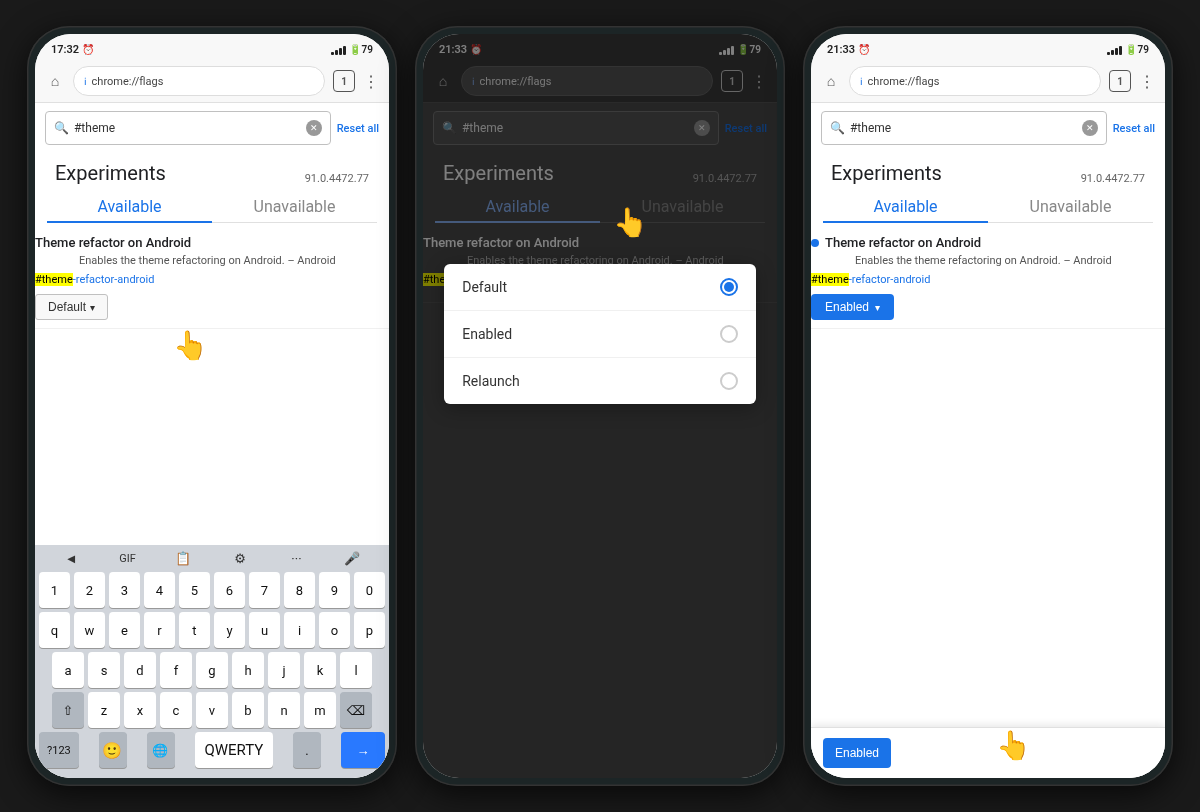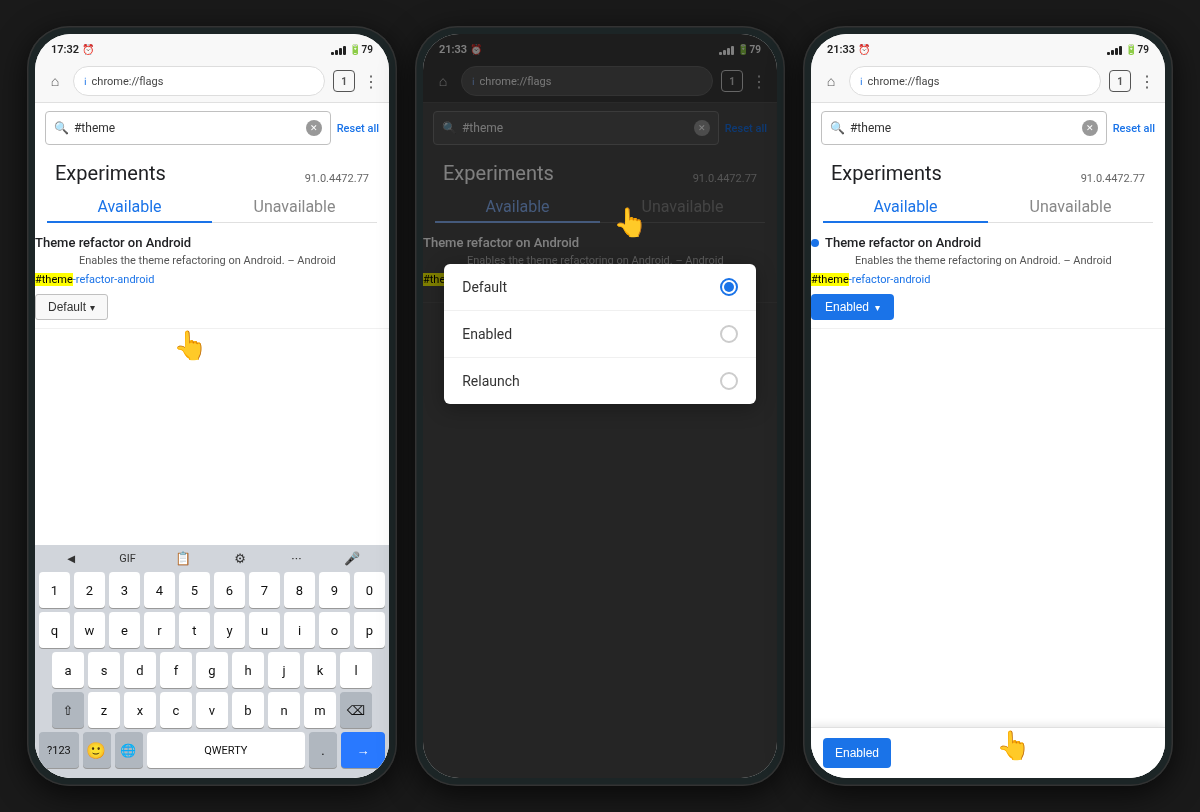--- a/index.html
+++ b/index.html
@@ -408,21 +408,21 @@
     .key.blue-key {
       background: #2979ff;
       color: #fff;
       flex: 0 0 auto;
       width: 44px;
       max-width: none;
     }
 
     .bottom-row {
       display: flex;
-      gap: 4px;
+      gap: 20px;
       align-items: center;
     }
 
     
     .overlay-dropdown {
       position: absolute;
       top: 0;
       left: 0;
       right: 0;
       bottom: 0;
@@ -655,21 +655,21 @@
           <div class="key">v</div>
           <div class="key">b</div>
           <div class="key">n</div>
           <div class="key">m</div>
           <div class="key dark-key" style="width:36px">⌫</div>
         </div>
         <div class="keys-row bottom-row">
           <div class="key dark-key wide-key">?123</div>
           <div class="key dark-key" style="font-size:16px">🙂</div>
           <div class="key dark-key">🌐</div>
-          <div class="key space-key" style="font-size:11px">QWERTY</div>
+          <div class="key space-key" style="font-size:15px">QWERTY</div>
           <div class="key dark-key">.</div>
           <div class="key blue-key">→</div>
         </div>
       </div>
     </div>
   </div>
 
   <div class="phone">
     <div class="phone-inner phone-dark">
 

